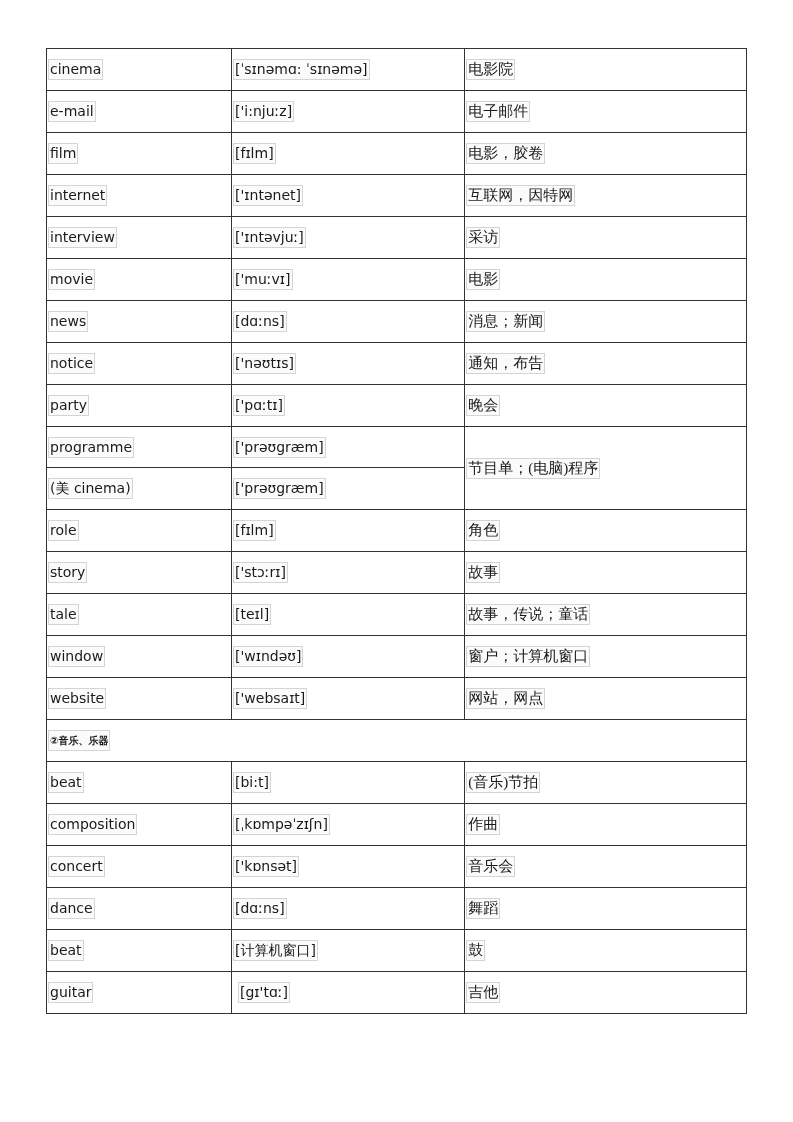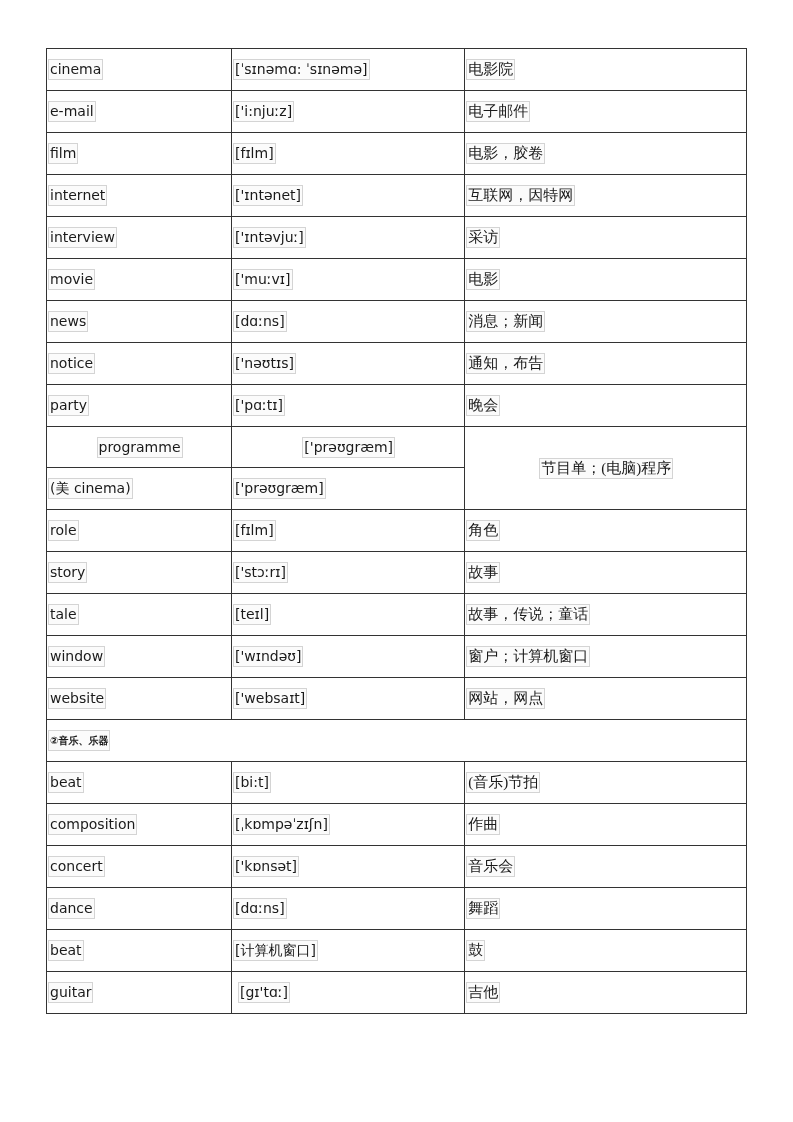--- a/index.html
+++ b/index.html
@@ -33,21 +33,20 @@
     border: 1.4px solid #333;
     padding: 0 0 0 1px;
     height: 42px;
     vertical-align: middle;
     font-size: 14px;
     line-height: 18px;
     box-sizing: border-box;
   }
   table.vocab tr.sub td {
     height: 41px;
-    text-align: center;
   }
   table.vocab tr.sub2 td {
     height: 42px;
   }
   table.vocab td.c1 { width: 180px; }
   table.vocab td.c2 { width: 227px; }
   table.vocab td.c3 { width: 274px; font-family: Liberation Serif, serif; }
   .fld {
     display: inline-block;
     border: 1px solid #d4d4d4;

